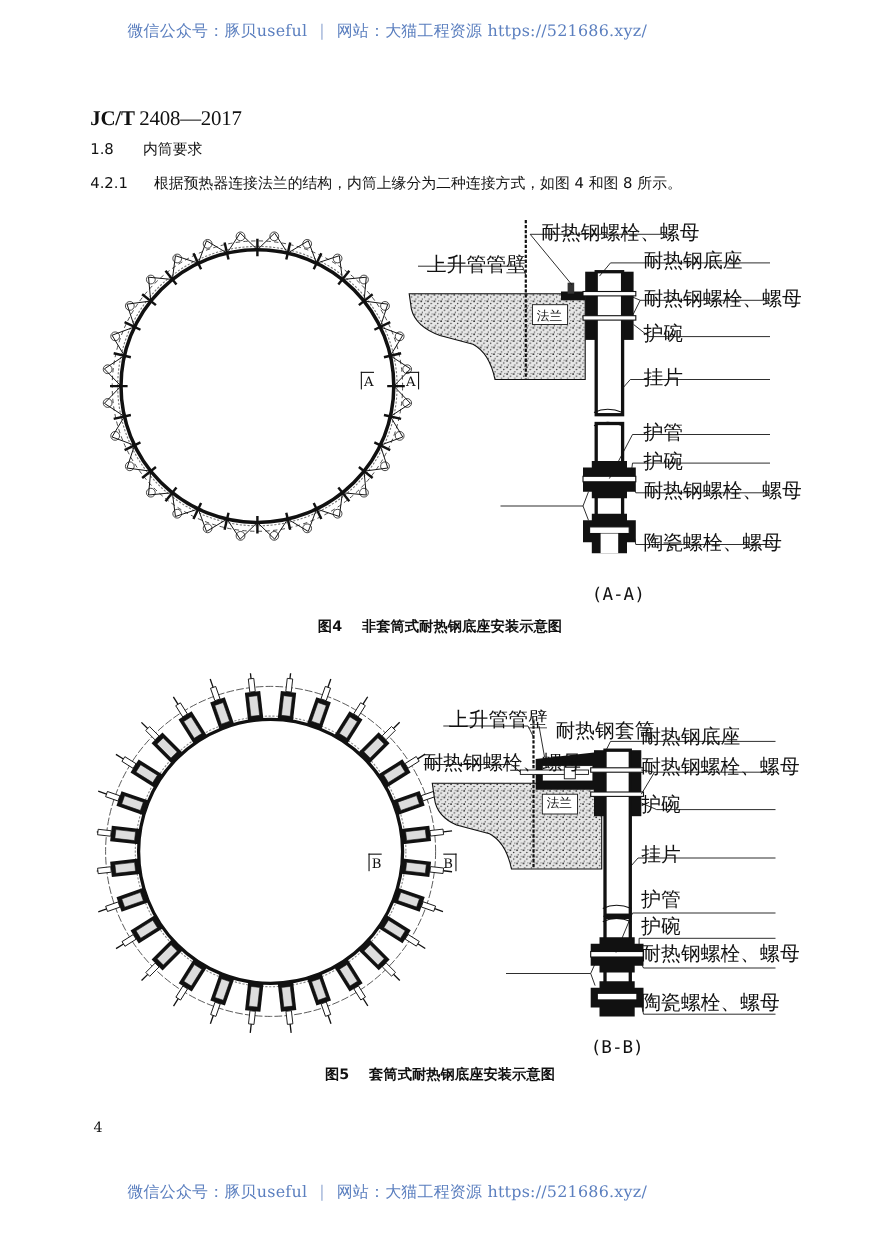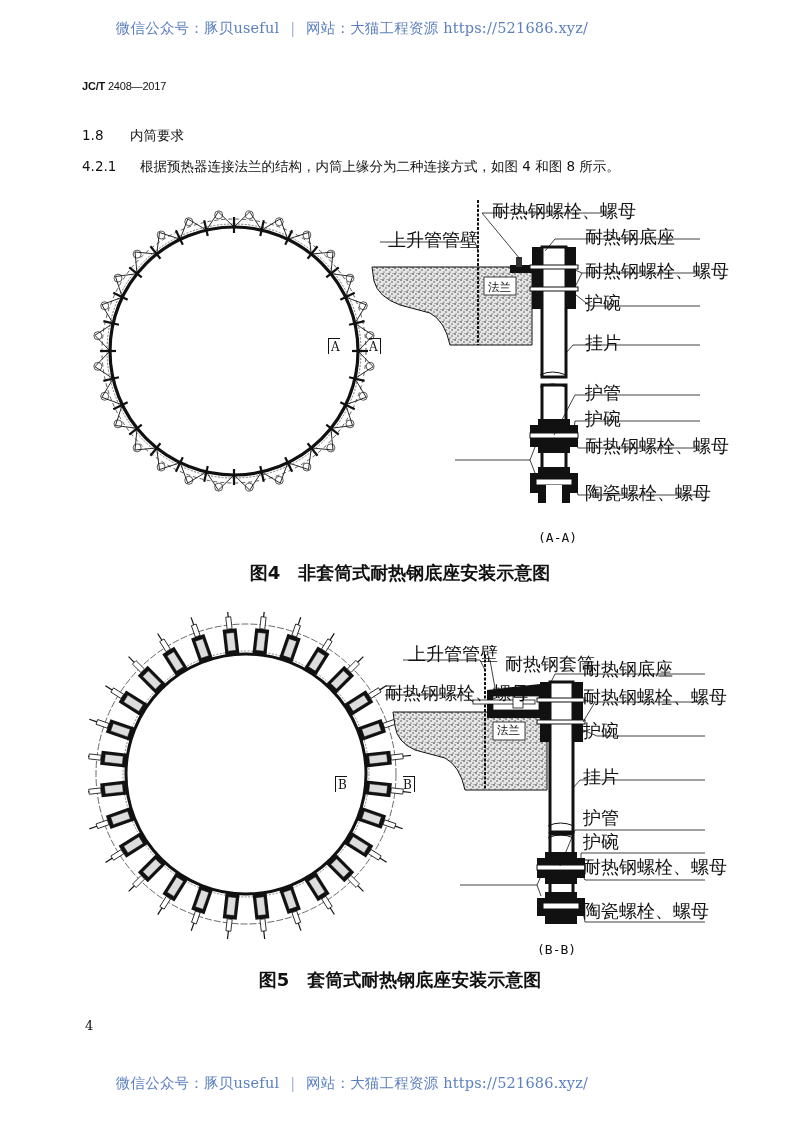--- a/index.html
+++ b/index.html
@@ -2,34 +2,34 @@
 <html><head>
 <meta charset="utf-8">
 <style>
   html, body { margin:0; padding:0; background:#ffffff; }
   body { width:800px; height:1123px; position:relative; overflow:hidden;
          font-family:"DejaVu Serif", serif; color:#111; }
   .abs { position:absolute; }
   .watermark { position:absolute; left:0; width:704px; text-align:center;
                color:#5b7fbf; font-family:"DejaVu Serif", serif; font-size:14.5px; letter-spacing:0.2px; }
   .wm-sep { color:#9bb0d6; padding:0 6px; }
-  .std-code { left:82px; top:80px; font-family:Liberation Sans, sans-serif; font-size:11px; font-weight:bold; letter-spacing:-0.2px; }
+  .std-code { left:82px; top:98px; font-family:Liberation Serif, serif; font-size:19px; font-weight:bold; letter-spacing:-0.2px; }
   .std-code .num { font-weight:normal; }
   .sec-title { left:82px; top:127px; font-family:"DejaVu Sans", sans-serif; font-size:13.5px; }
   .sec-title .no { display:inline-block; width:48px; }
   .sec-title .tt { font-weight:normal; }
   .para { left:82px; top:158px; font-family:"DejaVu Sans", sans-serif; font-size:13.5px; }
   .para .no { display:inline-block; width:58px; }
   .caption { position:absolute; left:0; width:800px; text-align:center;
-             font-family:"DejaVu Sans", sans-serif; font-size:18px; font-weight:bold; }
+             font-family:"DejaVu Sans", sans-serif; font-size:13px; font-weight:bold; }
   .caption .fig-no { padding-right:18px; }
   .page-no { left:85px; top:1018px; font-family:"DejaVu Serif", serif; font-size:13px; }
   .lbl { position:absolute; font-family:"DejaVu Sans", sans-serif; font-size:18px; white-space:nowrap; color:#111; }
   .section-tag { position:absolute; font-family:"DejaVu Serif", serif; font-size:12px; }
-  .sec-cap { position:absolute; font-family:"DejaVu Sans Mono", monospace; font-size:13px; }
+  .sec-cap { position:absolute; font-family:"DejaVu Sans Mono", monospace; font-size:16px; }
   svg { position:absolute; }
 </style>
 </head>
 <body>
 
 <div class="watermark" style="top:19px;">
   <span>微信公众号：豚贝useful</span>
   <span class="wm-sep">|</span>
   <span>网站：大猫工程资源 https://521686.xyz/</span>
 </div>

